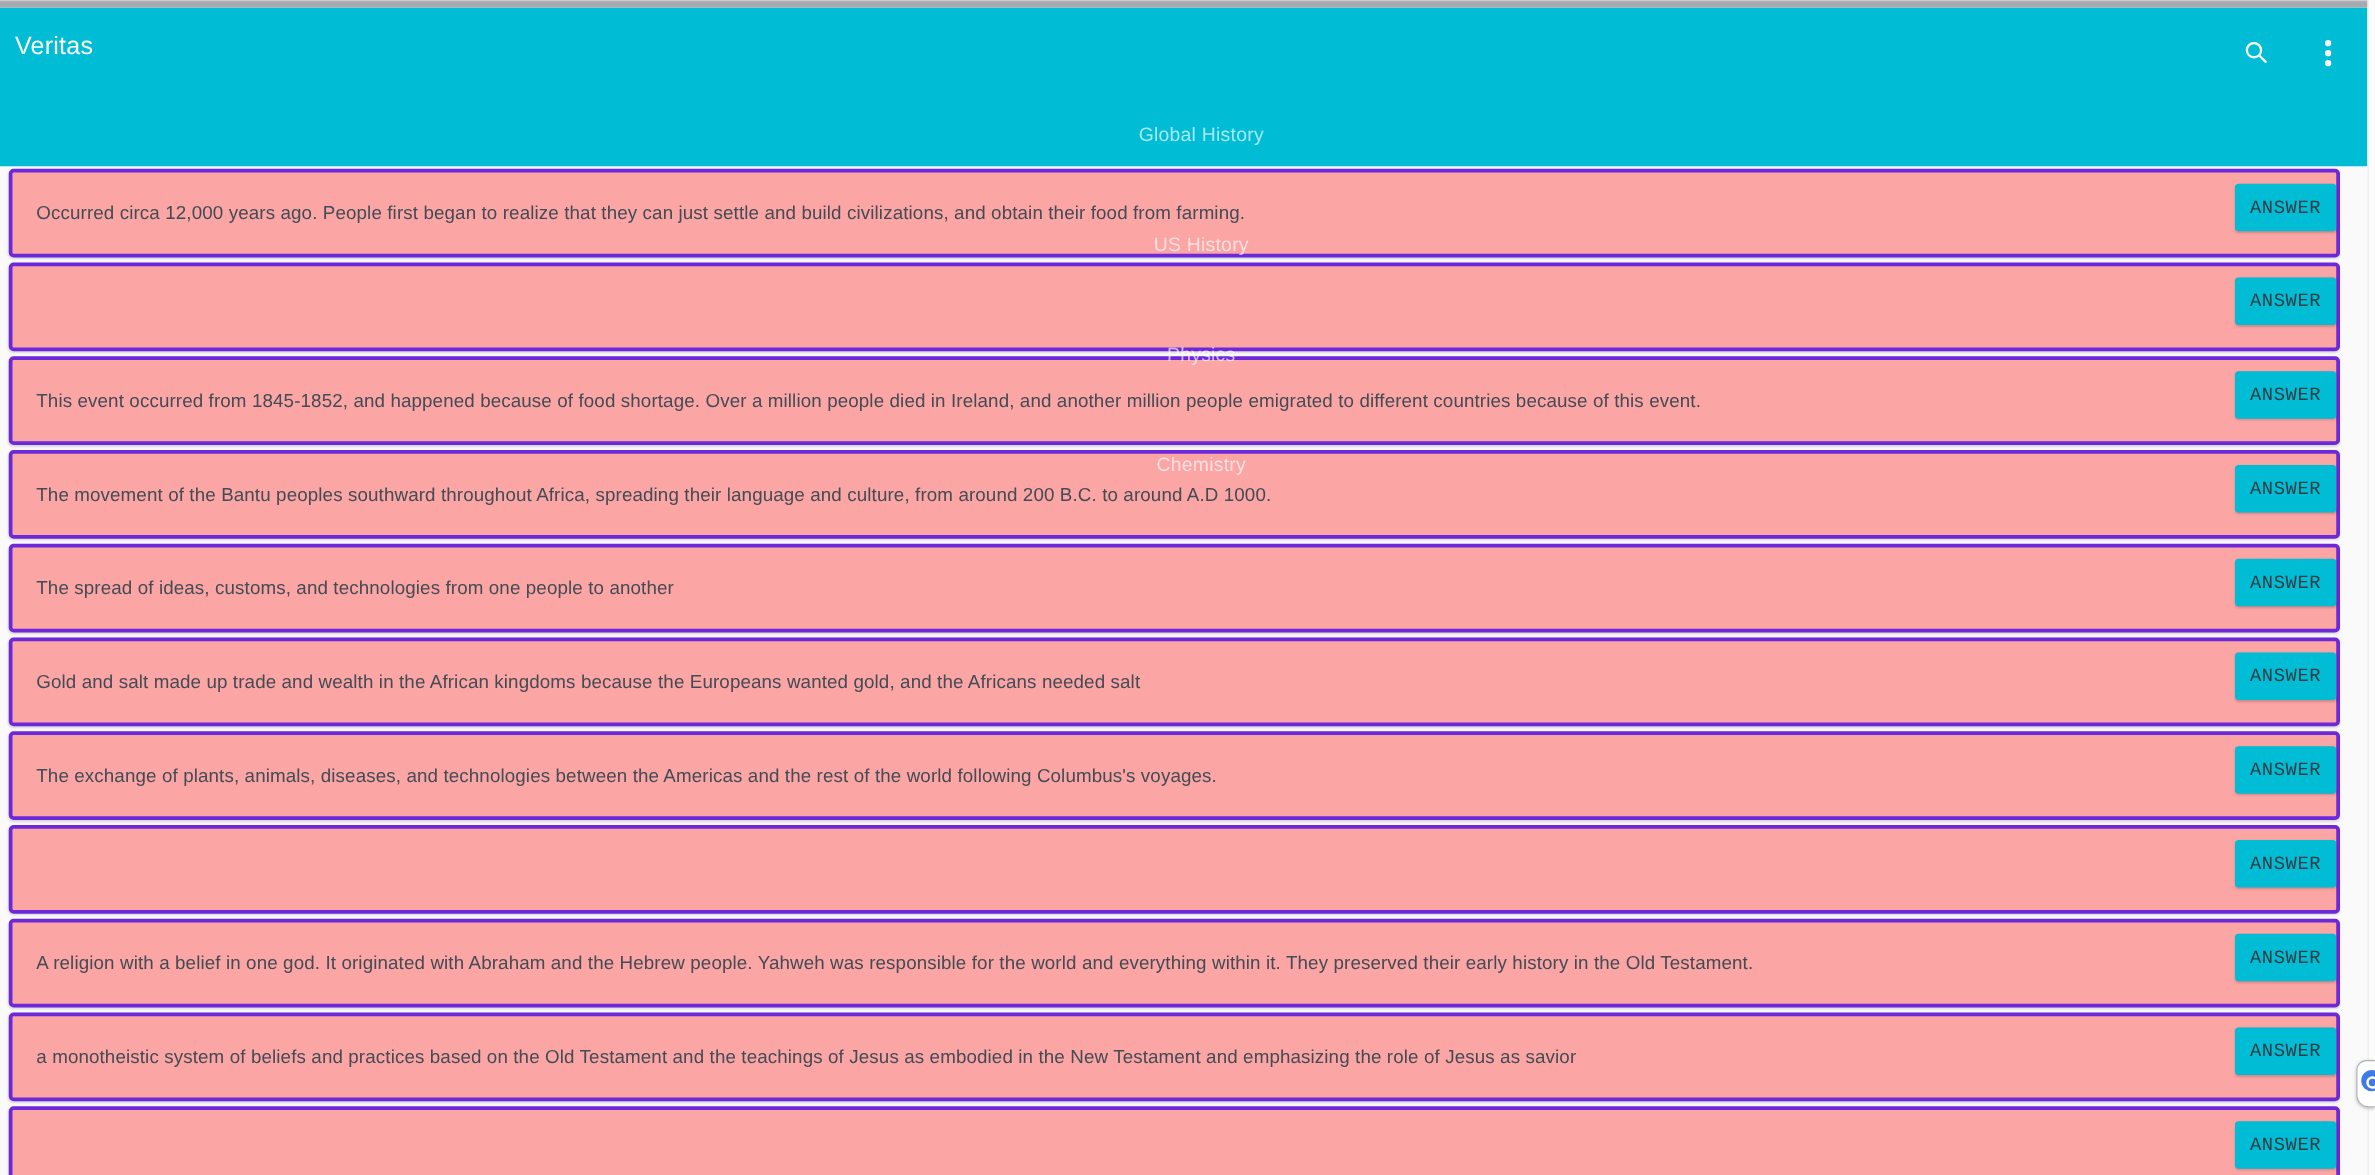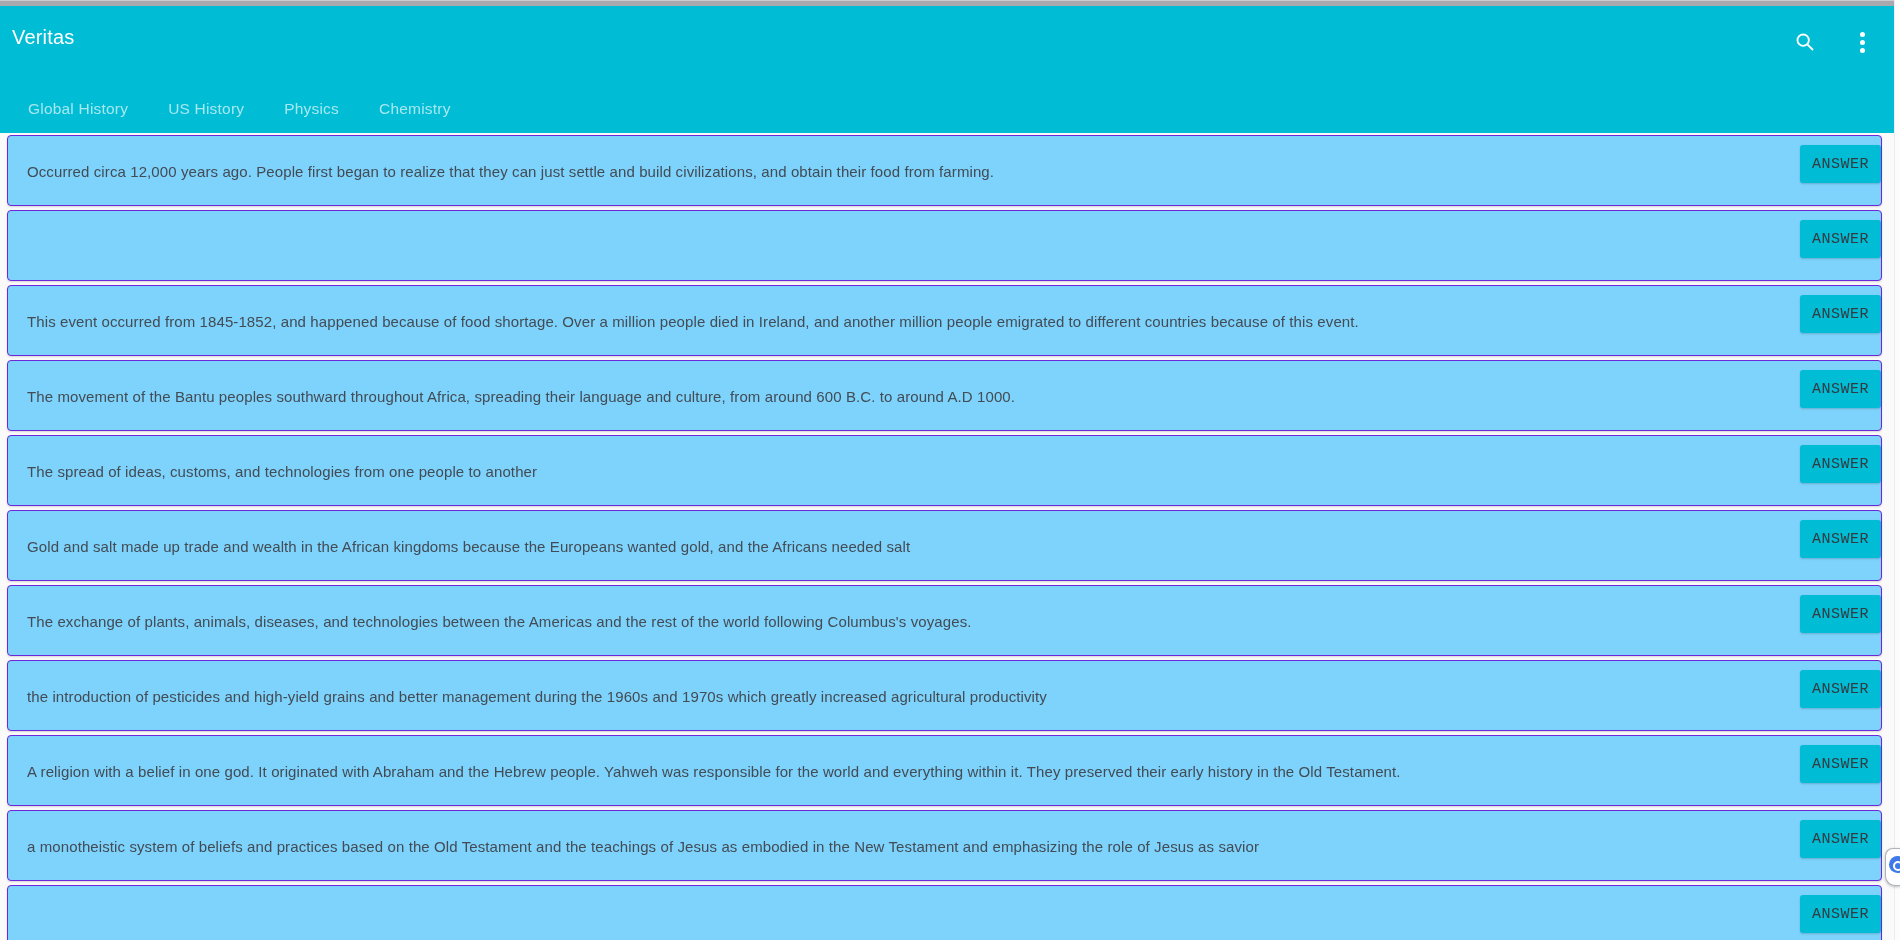--- a/index.html
+++ b/index.html
@@ -30,36 +30,36 @@
     position:absolute;top:24px;width:24px;height:24px;
     display:flex;align-items:center;justify-content:center;cursor:pointer;
   }
   .icon-search{left:1793px;}
   .icon-more{left:1850px;}
   .kebab{display:flex;flex-direction:column;gap:3px;align-items:center;}
   .kebab span{width:5px;height:5px;border-radius:50%;background:#ffffff;display:block;}
   
   .tabs{
     position:absolute;left:0;top:79px;height:48px;width:100%;
-    display:flex;align-items:center;padding-left:28px;gap:40px;box-sizing:border-box;
+    display:flex;align-items:center;padding-left:28px;gap:40px;box-sizing:border-box;flex-direction:column;
   }
   .tab{
     color:rgba(255,255,255,0.65);font-size:15.5px;letter-spacing:.2px;
     cursor:pointer;white-space:nowrap;line-height:48px;height:48px;
   }
   
   .content{
     position:absolute;top:133px;left:0;width:1894px;height:807px;
     padding-top:2px;box-sizing:border-box;overflow:hidden;
   }
   .card{
     position:relative;
-    height:71px;margin:0 12px 4px 7px;
-    background:#7dd3fc;
-    border:1px solid #6d28d9;border-radius:4px;
+    height:71px;margin:0 22px 4px 7px;
+    background:#fca5a5;
+    border:3px solid #6d28d9;border-radius:4px;
     box-shadow:0 1px 2px rgba(0,0,0,0.14);
     box-sizing:border-box;
   }
   .q-text{
     position:absolute;left:19px;top:50%;transform:translateY(-50%);
     font-size:15px;color:#434b54;letter-spacing:.1px;white-space:nowrap;
   }
   .answer-btn{
     position:absolute;right:0;top:9px;
     width:81px;height:38px;
@@ -139,41 +139,40 @@
     <section class="card">
       <button class="answer-btn">ANSWER</button>
     </section>
 
     <section class="card">
       <div class="q-text">This event occurred from 1845-1852, and happened because of food shortage. Over a million people died in Ireland, and another million people emigrated to different countries because of this event.</div>
       <button class="answer-btn">ANSWER</button>
     </section>
 
     <section class="card">
-      <div class="q-text">The movement of the Bantu peoples southward throughout Africa, spreading their language and culture, from around 600 B.C. to around A.D 1000.</div>
+      <div class="q-text">The movement of the Bantu peoples southward throughout Africa, spreading their language and culture, from around 200 B.C. to around A.D 1000.</div>
       <button class="answer-btn">ANSWER</button>
     </section>
 
     <section class="card">
       <div class="q-text">The spread of ideas, customs, and technologies from one people to another</div>
       <button class="answer-btn">ANSWER</button>
     </section>
 
     <section class="card">
       <div class="q-text">Gold and salt made up trade and wealth in the African kingdoms because the Europeans wanted gold, and the Africans needed salt</div>
       <button class="answer-btn">ANSWER</button>
     </section>
 
     <section class="card">
       <div class="q-text">The exchange of plants, animals, diseases, and technologies between the Americas and the rest of the world following Columbus's voyages.</div>
       <button class="answer-btn">ANSWER</button>
     </section>
 
     <section class="card">
-      <div class="q-text">the introduction of pesticides and high-yield grains and better management during the 1960s and 1970s which greatly increased agricultural productivity</div>
       <button class="answer-btn">ANSWER</button>
     </section>
 
     <section class="card">
       <div class="q-text">A religion with a belief in one god. It originated with Abraham and the Hebrew people. Yahweh was responsible for the world and everything within it. They preserved their early history in the Old Testament.</div>
       <button class="answer-btn">ANSWER</button>
     </section>
 
     <section class="card">
       <div class="q-text">a monotheistic system of beliefs and practices based on the Old Testament and the teachings of Jesus as embodied in the New Testament and emphasizing the role of Jesus as savior</div>

